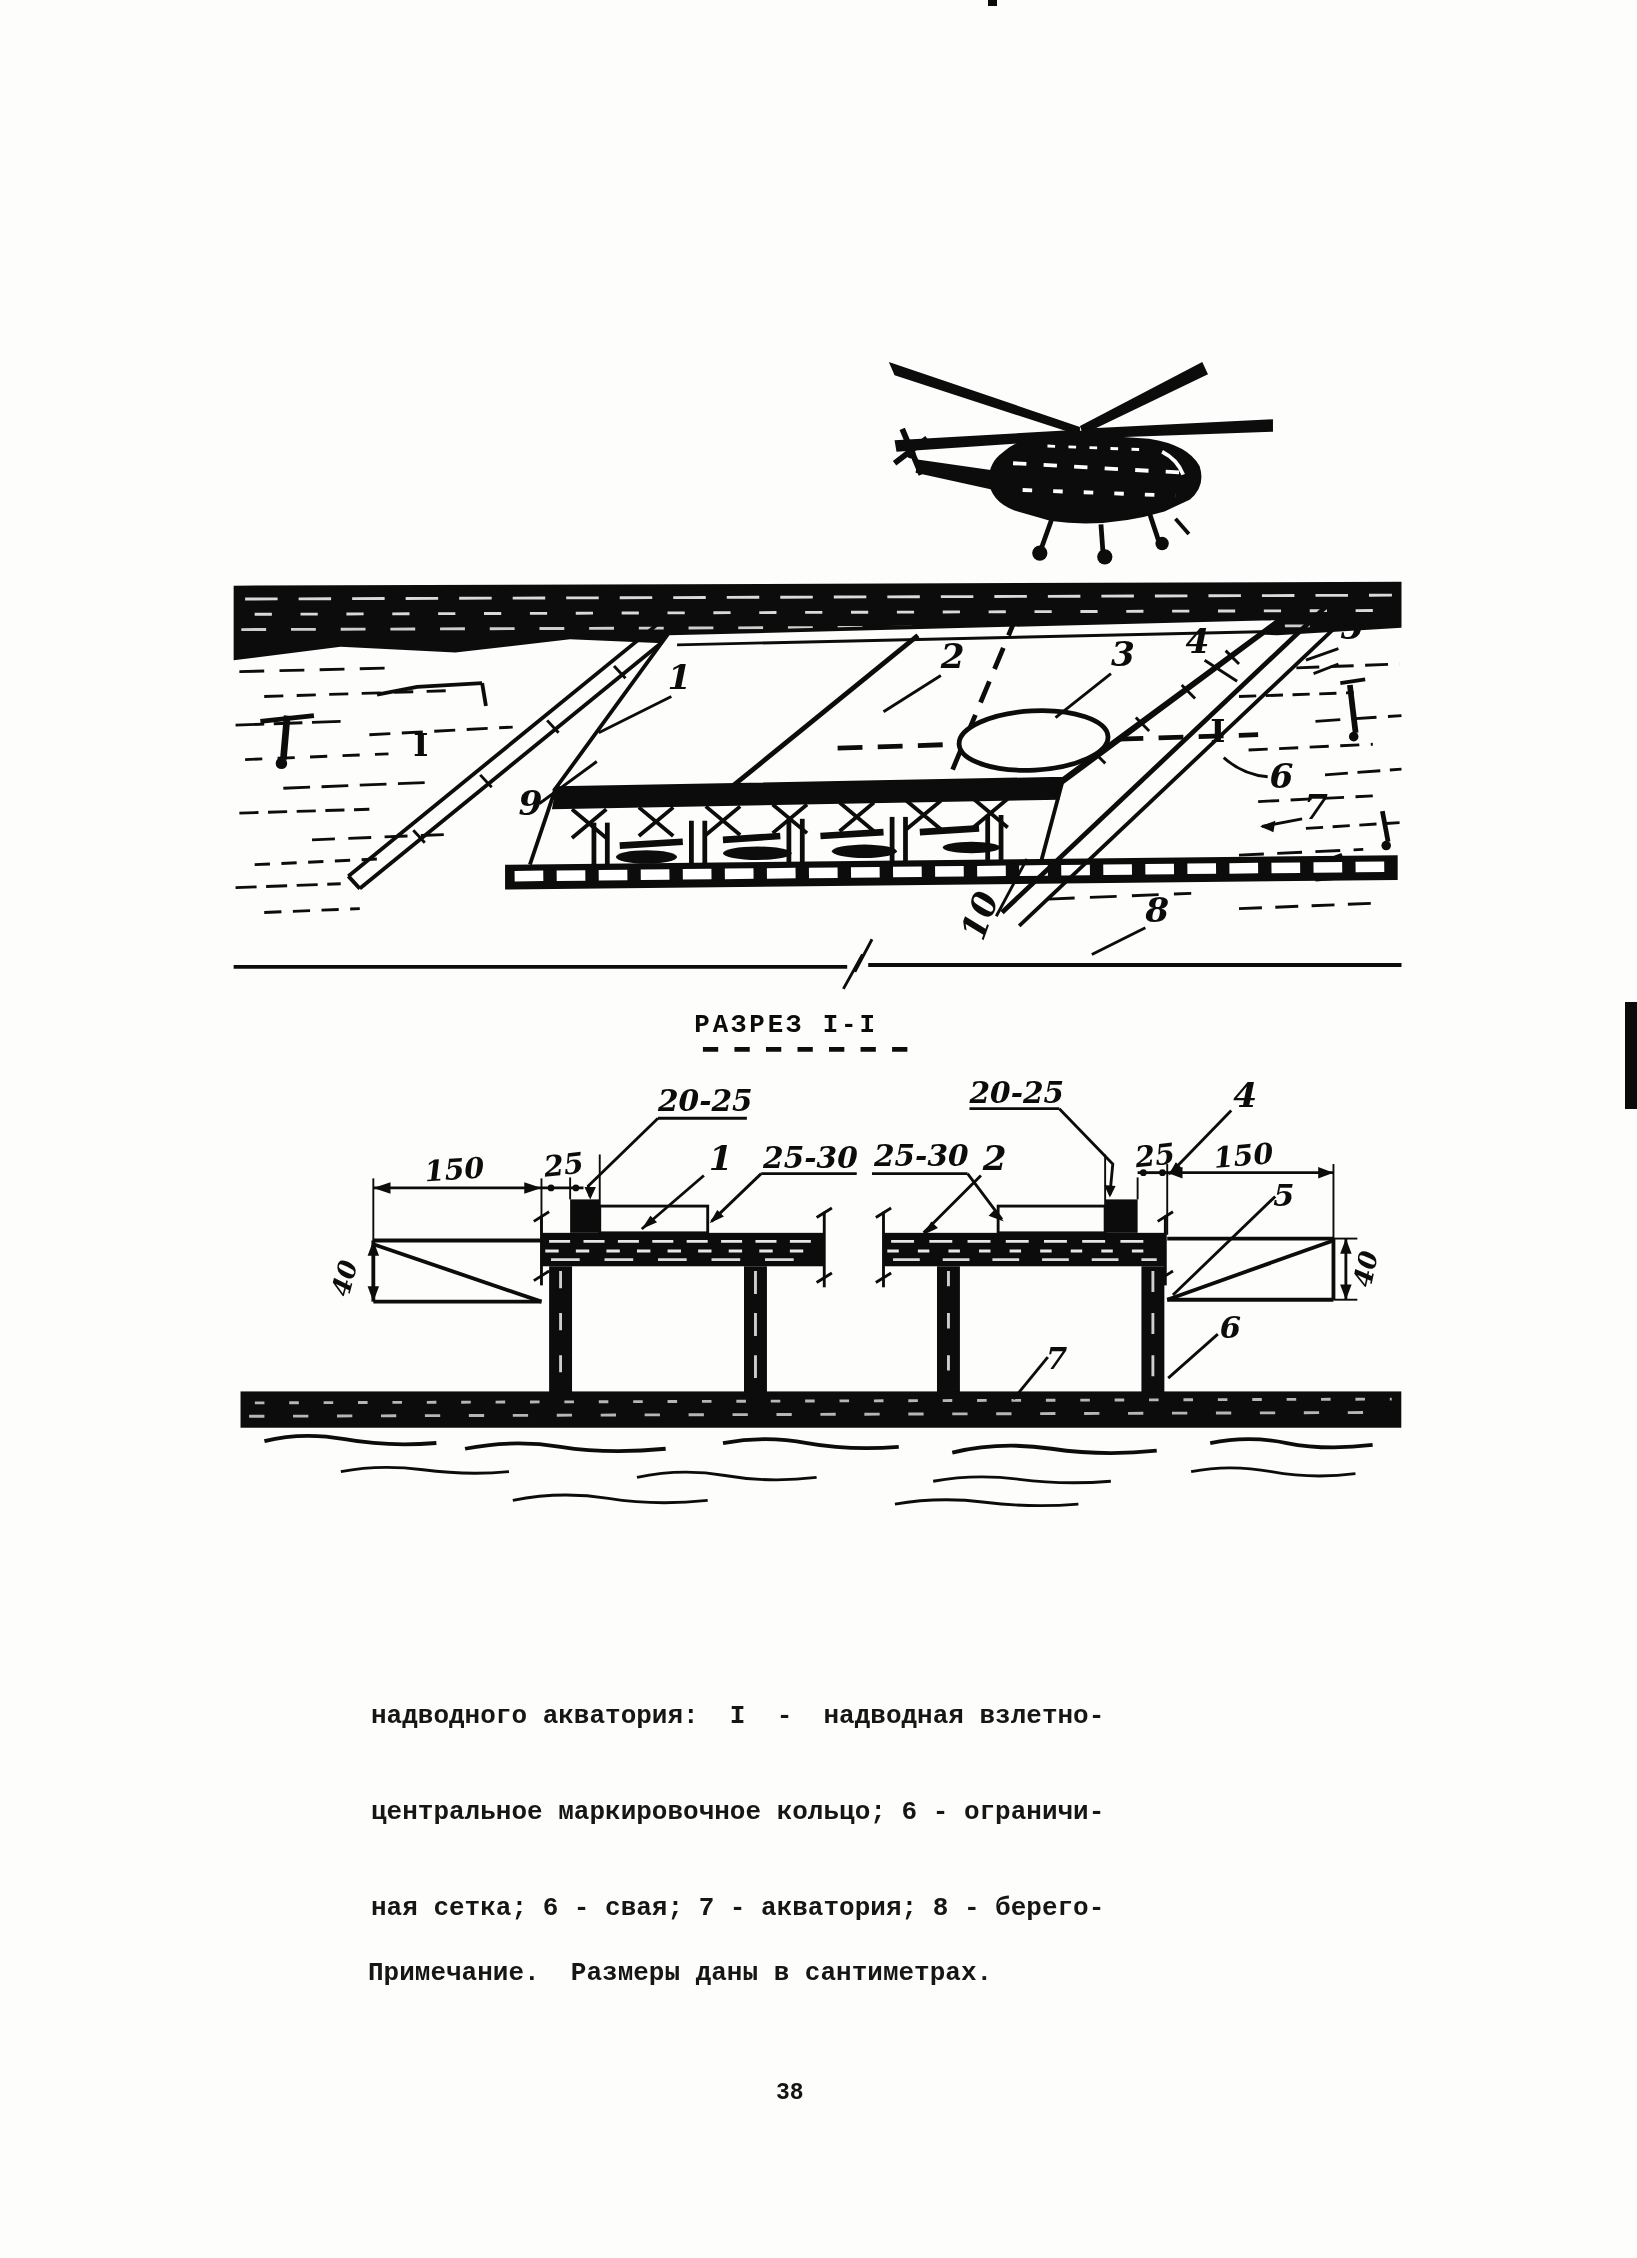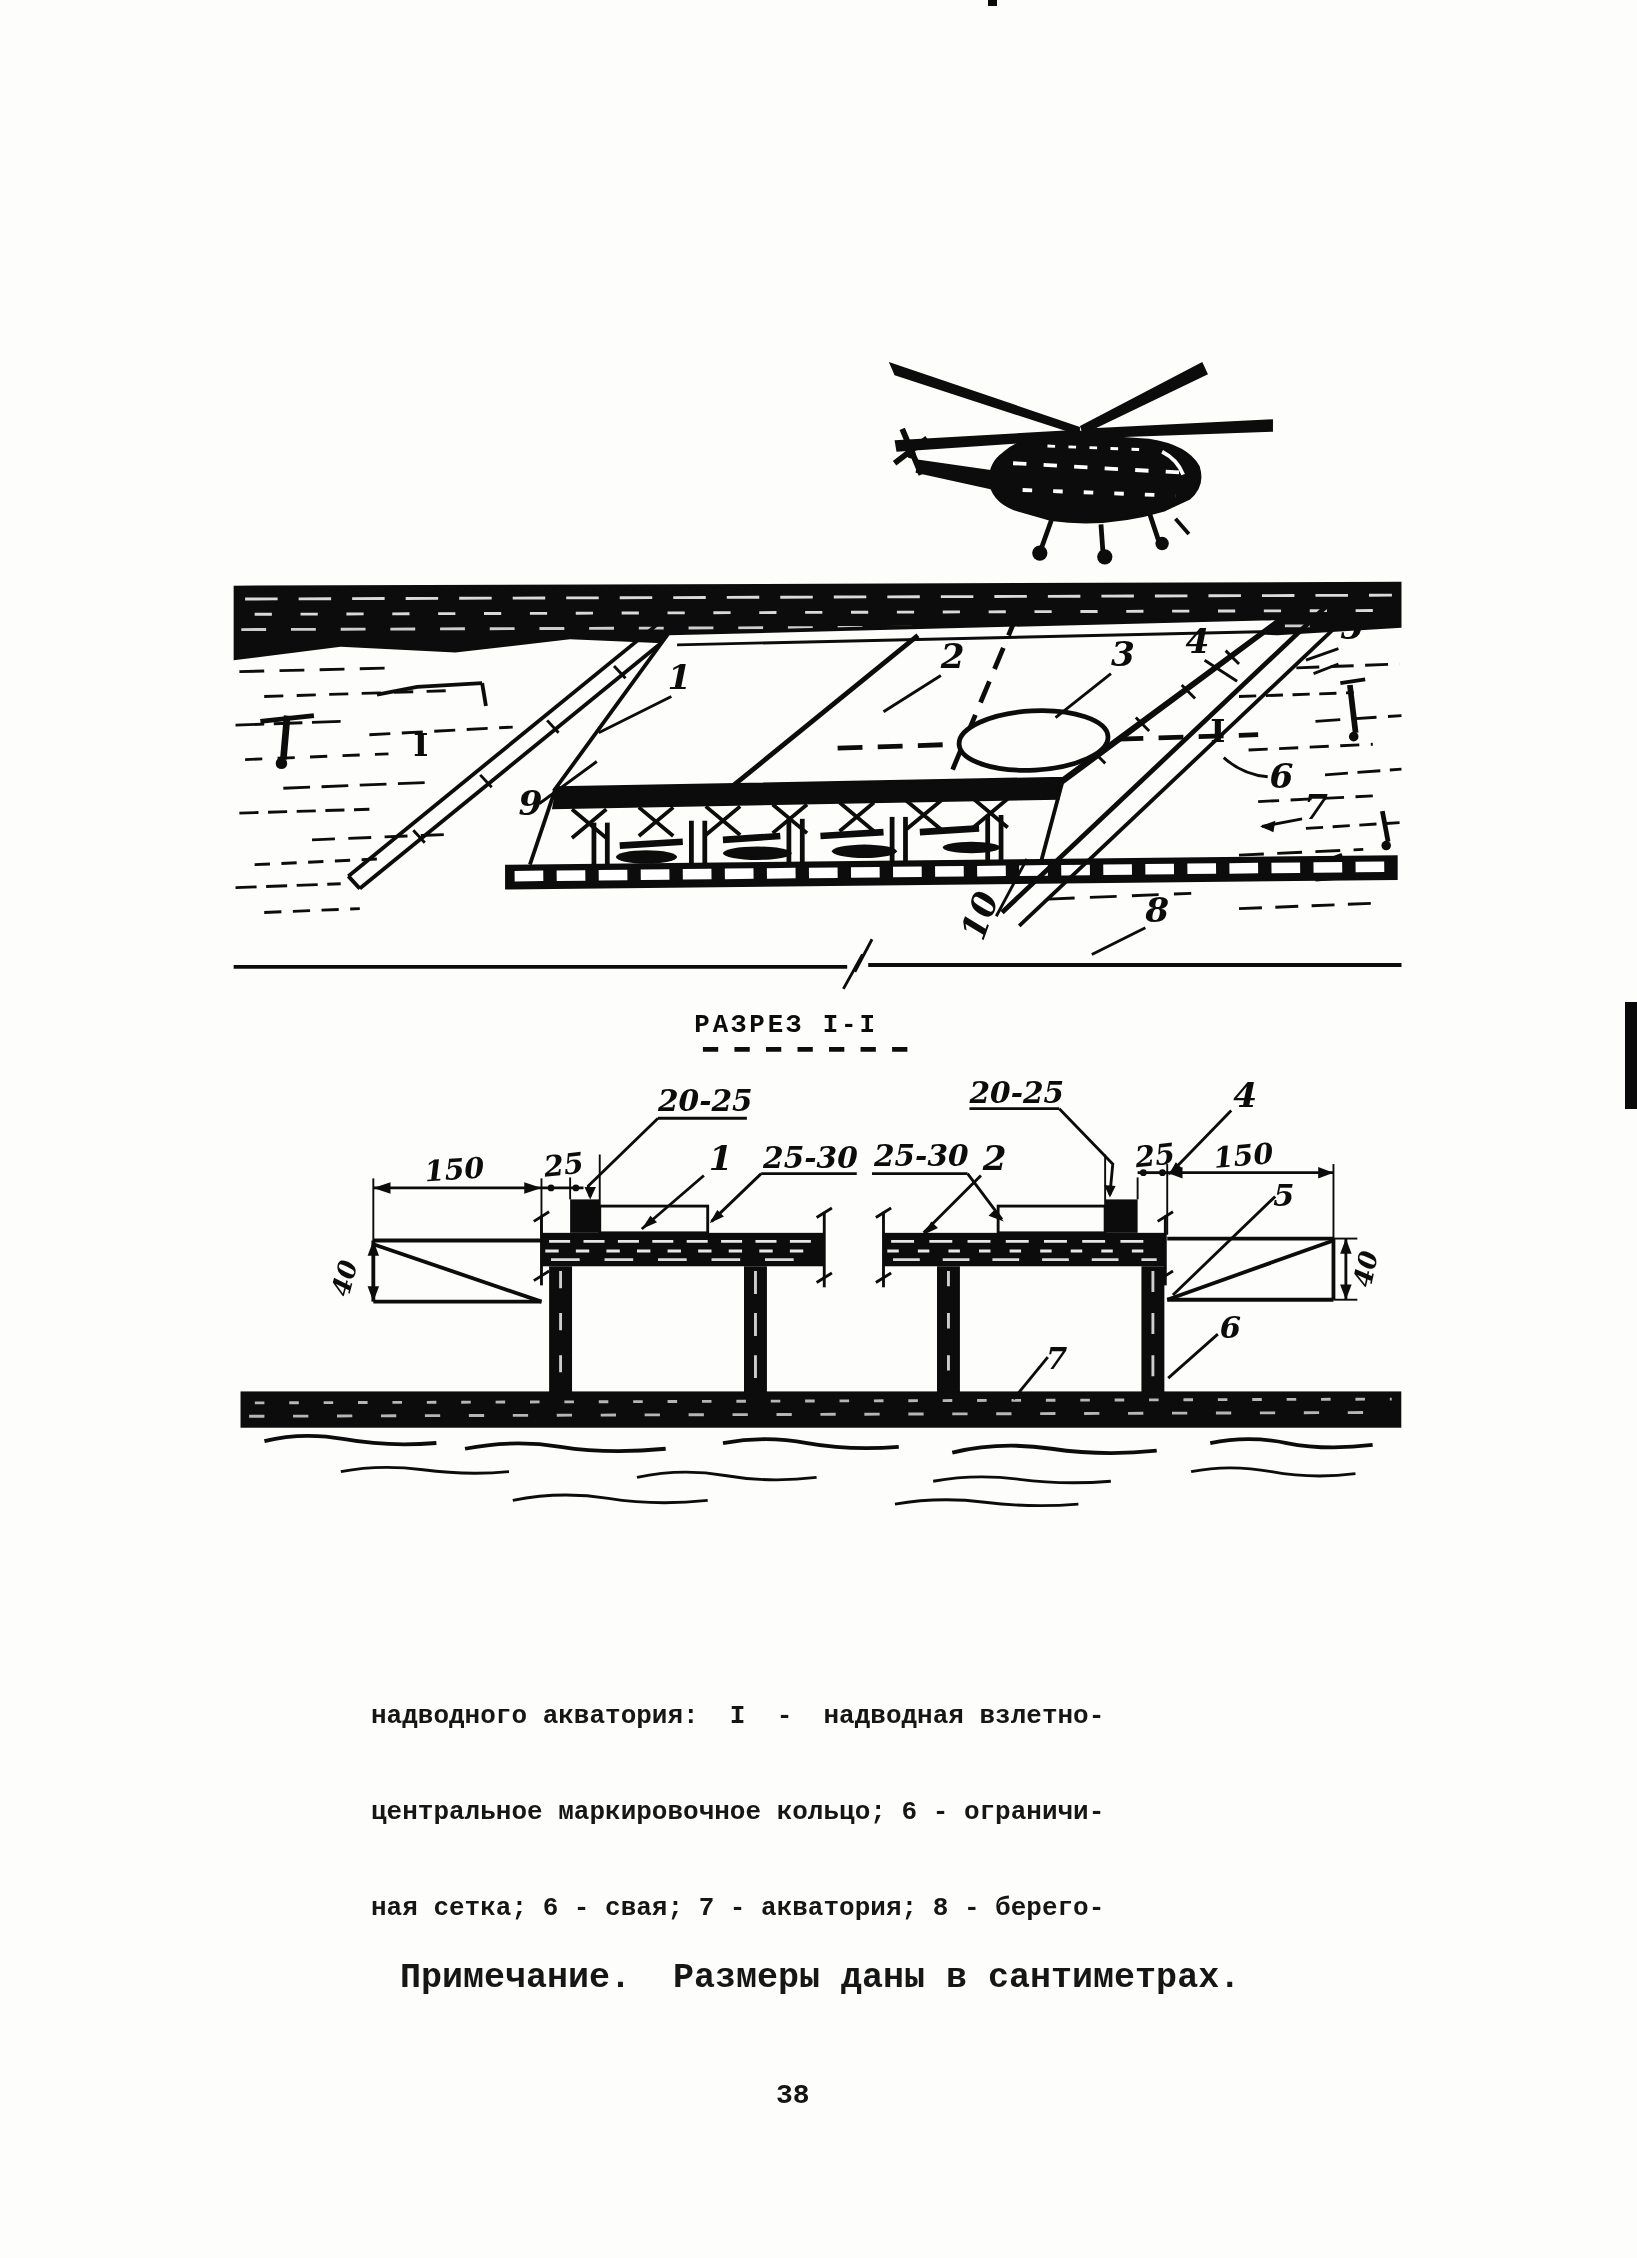--- a/index.html
+++ b/index.html
@@ -17,26 +17,26 @@
   .caption{
     position:absolute;left:371px;top:1636px;width:755px;
     font-family:"Liberation Mono",monospace;
     font-size:26px;font-weight:700;line-height:32px;
     color:#161616;white-space:pre;letter-spacing:0px;
   }
   .caption div{white-space:pre;}
   .note{
     position:absolute;left:368px;top:1958px;
     font-family:"Liberation Mono",monospace;
-    font-size:35px;font-weight:700;color:#161616;white-space:pre;margin-left:32px;
+    font-size:26px;font-weight:700;color:#161616;white-space:pre;
   }
   .pageno{
     position:absolute;left:776px;top:2080px;
     font-family:"Liberation Mono",monospace;
-    font-size:28px;font-weight:700;color:#141414;
+    font-size:23px;font-weight:700;color:#141414;
   }
   .artifact-right{
     position:absolute;right:0;top:1002px;width:12.4px;height:107px;background:#0a0a0a;
   }
   .artifact-top{
     position:absolute;left:988px;top:0;width:8.6px;height:5.7px;background:#0a0a0a;
   }
   text{fill:#0c0c0c;}
   .hand{font-family:"DejaVu Serif",serif;font-style:italic;font-weight:700;}
   .typ{font-family:"Liberation Mono",monospace;font-weight:700;}

